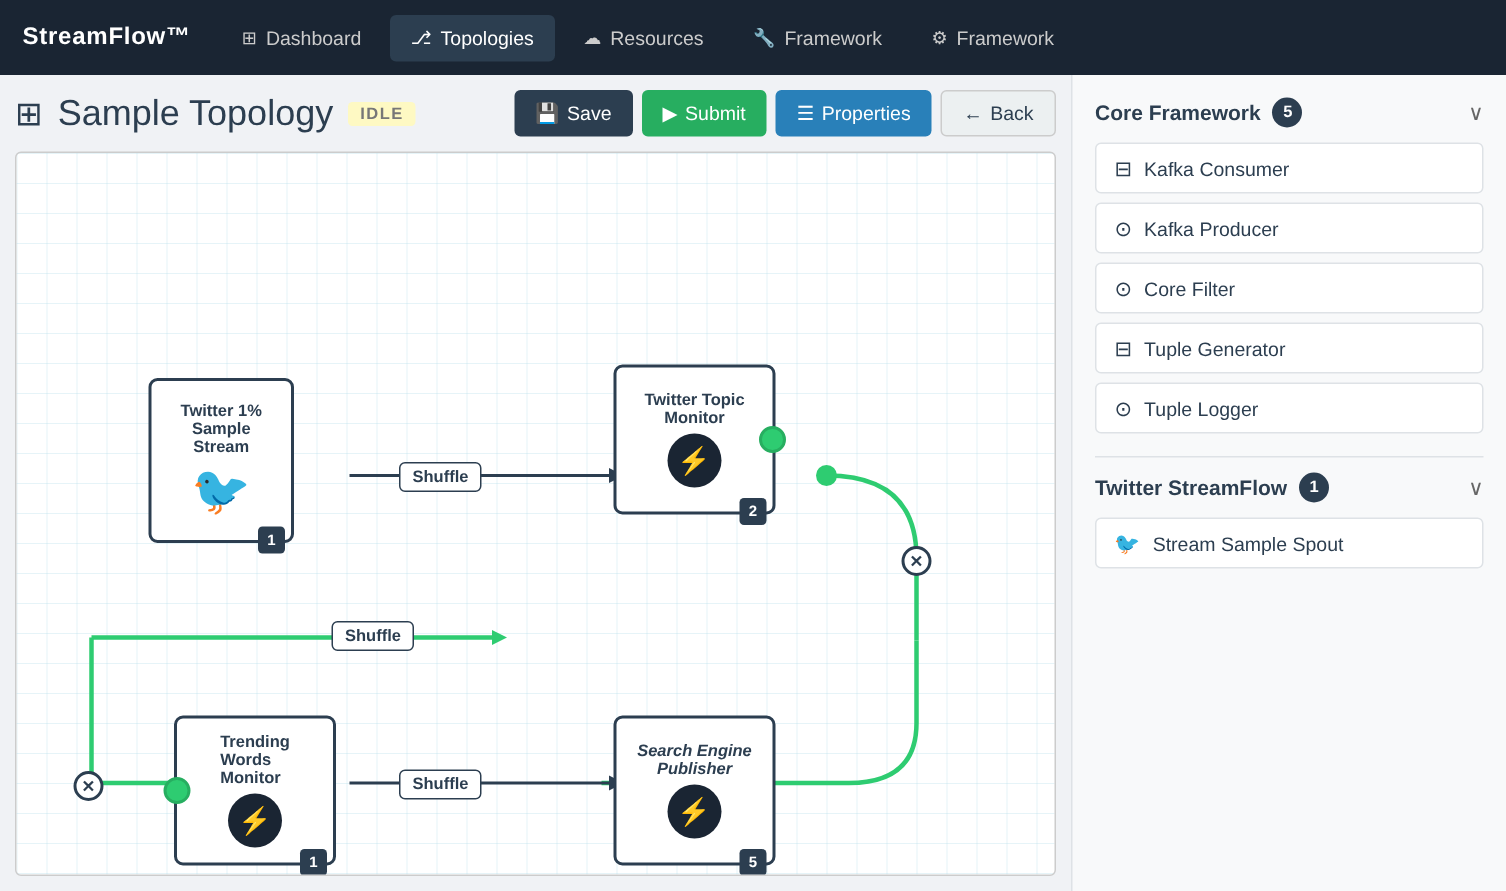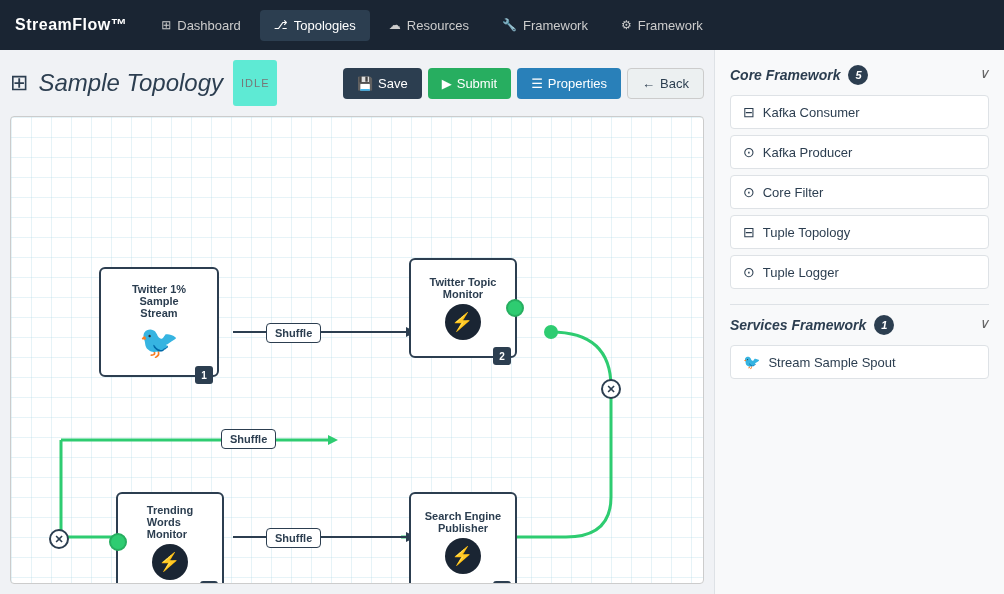--- a/index.html
+++ b/index.html
@@ -59,29 +59,28 @@
       gap: 10px;
     }
     .title-icon {
       color: #2c3e50;
       font-size: 22px;
     }
     .title-text {
       font-size: 24px;
       font-weight: 300;
       color: #2c3e50;
-      font-style: italic;
     }
     .status-badge {
-      background: #5eead4;
+      background: #fef9c3;
       color: #777;
       font-size: 11px;
-      padding: 17px 8px;
+      padding: 2px 8px;
       border-radius: 3px;
-      font-weight: normal;
+      font-weight: bold;
       letter-spacing: 1px;
     }
     .title-actions {
       margin-left: auto;
       display: flex;
       gap: 6px;
     }
     .btn {
       padding: 7px 14px;
       border: none;
@@ -216,25 +215,24 @@
       border-left: 1px solid #dee2e6;
       overflow-y: auto;
       padding: 15px;
     }
 
     .framework-section {
       margin-bottom: 15px;
     }
     .framework-header {
       display: flex;
-      align-items: flex-start;
+      align-items: center;
       justify-content: space-between;
       margin-bottom: 10px;
       cursor: pointer;
-      font-style: italic;
     }
     .framework-title {
       font-size: 14px;
       font-weight: 600;
       color: #2c3e50;
       display: flex;
       align-items: center;
       gap: 8px;
     }
     .count-badge {
@@ -344,21 +342,21 @@
         <polygon points="317,318 327,323 317,328" fill="#2ecc71"></polygon>
 
         <path d="M600 325 L600 380 Q600 420 555 420 L390 420" stroke="#2ecc71" stroke-width="3" fill="none"></path>
         <path d="M50 323 L50 420 L105 420" stroke="#2ecc71" stroke-width="3" fill="none"></path>
 
         <line x1="222" y1="420" x2="268" y2="420" stroke="#2c3e50" stroke-width="2"></line>
         <line x1="308" y1="420" x2="398" y2="420" stroke="#2c3e50" stroke-width="2"></line>
         <polygon points="395,415 405,420 395,425" fill="#2c3e50"></polygon>
       </svg>
 
-      <div class="node node-twitter" style="left:88px; top:150px; width:120px; min-height:110px;">
+      <div class="node node-twitter" style="left:88px; top:150px; width:97px; min-height:110px;">
         <div style="font-size:11px; font-weight:600; color:#2c3e50; text-align:center;">Twitter 1%<br>Sample<br>Stream</div>
         <div class="node-twitter-icon">🐦</div>
         <div class="port-badge" style="bottom:-9px; right:4px;">1</div>
       </div>
 
       <div class="node node-bolt" style="left:398px; top:141px; width:108px; min-height:100px;align-items:center;">
         <div style="font-size:11px; font-weight:600; color:#2c3e50; text-align:center;">Twitter Topic<br>Monitor</div>
         <div class="node-bolt-icon">⚡</div>
         <div class="port-badge" style="bottom:-9px; right:4px;">2</div>
 
@@ -367,21 +365,21 @@
 
       <div class="node node-bolt" style="left:105px; top:375px; width:108px; min-height:100px;">
         <div style="font-size:11px; font-weight:600; color:#2c3e50; text-align:left;">Trending<br>Words<br>Monitor</div>
         <div class="node-bolt-icon">⚡</div>
         <div class="port-badge" style="bottom:-9px; right:4px;">1</div>
 
         <div class="circle-connector" style="left:-9px; top:50%; transform:translateY(-50%);"></div>
       </div>
 
       <div class="node node-bolt" style="left:398px; top:375px; width:108px; min-height:100px;">
-        <div style="font-size:11px; font-weight:600; color:#2c3e50; text-align:center;">Search Engine<br>Publisher</div>
+        <div style="font-size:11px; font-weight:600; color:#2c3e50; text-align:center;font-style:italic;">Search Engine<br>Publisher</div>
         <div class="node-bolt-icon">⚡</div>
         <div class="port-badge" style="bottom:-9px; right:4px;">5</div>
       </div>
 
       <div class="shuffle-label" style="left:255px; top:206px;">Shuffle</div>
       <div class="shuffle-label" style="left:210px; top:312px;">Shuffle</div>
       <div class="shuffle-label" style="left:255px; top:411px;">Shuffle</div>
 
       <div class="circle-x" style="left:590px; top:262px; position:absolute;">✕</div>
       <div class="circle-x" style="left:38px; top:412px; position:absolute;">✕</div>
@@ -406,34 +404,34 @@
       <div class="component-item">
         <span class="comp-icon">⊙</span>
         <span>Kafka Producer</span>
       </div>
       <div class="component-item">
         <span class="comp-icon">⊙</span>
         <span>Core Filter</span>
       </div>
       <div class="component-item">
         <span class="comp-icon">⊟</span>
-        <span>Tuple Topology</span>
+        <span>Tuple Generator</span>
       </div>
       <div class="component-item">
         <span class="comp-icon">⊙</span>
         <span>Tuple Logger</span>
       </div>
     </div>
 
     <div class="divider"></div>
 
     <div class="framework-section">
       <div class="framework-header">
         <div class="framework-title">
-          <span>Services Framework</span>
+          <span>Twitter StreamFlow</span>
           <span class="count-badge">1</span>
         </div>
         <span class="chevron">∨</span>
       </div>
 
       <div class="component-item">
         <span class="comp-icon">🐦</span>
         <span>Stream Sample Spout</span>
       </div>
     </div>

